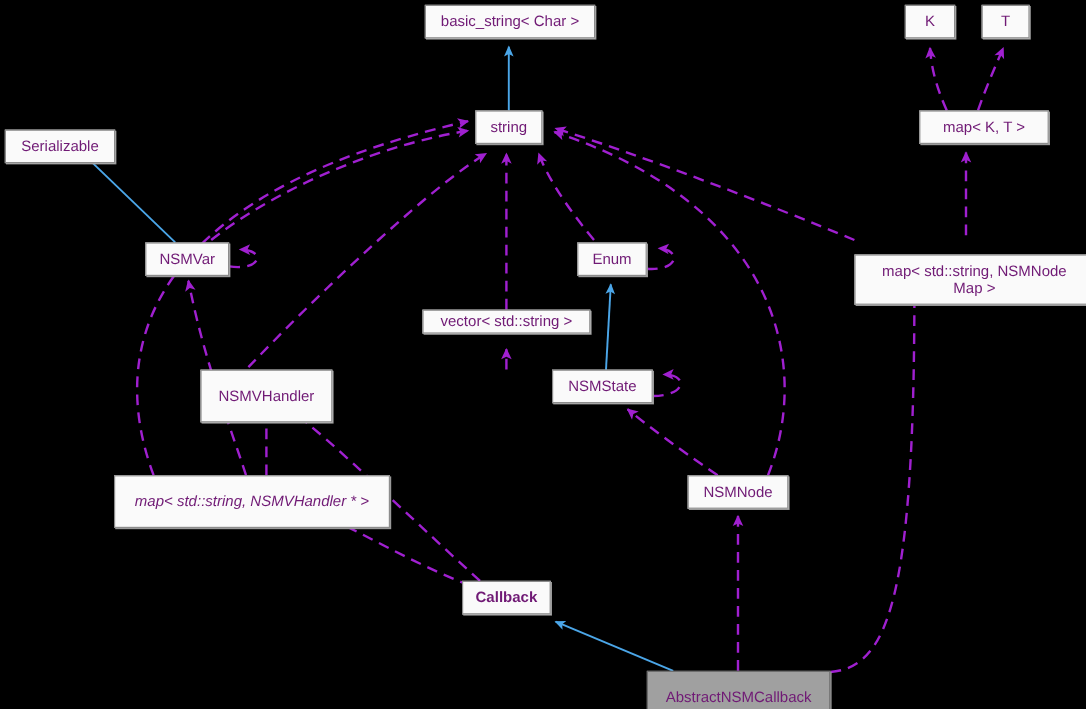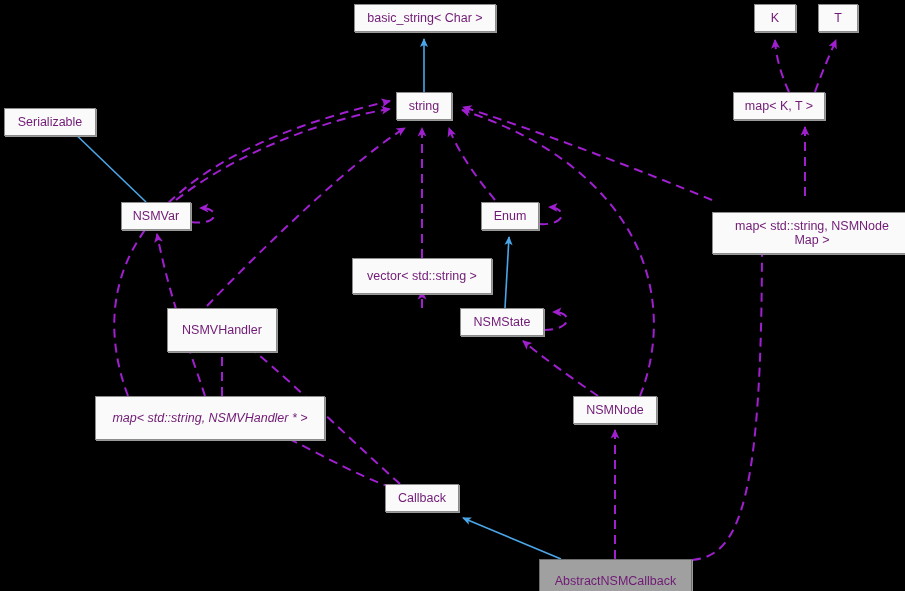--- a/index.html
+++ b/index.html
@@ -100,27 +100,27 @@
       <path d="M615,559 L615,430"></path>
       <path d="M692,560 C740,556 762,500 762,242"></path>
     </g>
   </svg>
 
   <div id="node-layer">
       <div class="node" style="left: 354px; top: 4px; width: 142px; height: 28px;">basic_string&lt; Char &gt;</div>
       <div class="node" style="left: 754px; top: 4px; width: 42px; height: 28px;">K</div>
       <div class="node" style="left: 818px; top: 4px; width: 40px; height: 28px;">T</div>
       <div class="node" style="left: 396px; top: 92px; width: 56px; height: 28px;">string</div>
-      <div class="node" style="left: 733px; top: 92px; width: 92px; height: 28px;">map&lt; K, T &gt;</div>
+      <div class="node" style="left: 766px; top: 92px; width: 108px; height: 28px;">map&lt; K, T &gt;</div>
       <div class="node" style="left: 4px; top: 92px; width: 92px; height: 28px; margin-top: 16px;">Serializable</div>
       <div class="node" style="left: 121px; top: 202px; width: 70px; height: 28px;">NSMVar</div>
       <div class="node" style="left: 481px; top: 202px; width: 58px; height: 28px;">Enum</div>
       <div class="node" style="left: 712px; top: 212px; width: 200px; height: 42px;">map&lt; std::string, NSMNode
 Map &gt;</div>
-      <div class="node" style="left: 352px; top: 258px; width: 140px; height: 36px;">vector&lt; std::string &gt;</div>
+      <div class="node" style="left: 352px; top: 258px; width: 140px; height: 20px;">vector&lt; std::string &gt;</div>
       <div class="node" style="left: 167px; top: 308px; width: 110px; height: 44px;">NSMVHandler</div>
       <div class="node" style="left: 460px; top: 308px; width: 84px; height: 28px;">NSMState</div>
       <div class="node" style="left: 95px; top: 396px; width: 230px; height: 44px; font-style: italic;">map&lt; std::string, NSMVHandler * &gt;</div>
       <div class="node" style="left: 573px; top: 396px; width: 84px; height: 28px;">NSMNode</div>
-      <div class="node" style="left: 385px; top: 484px; width: 74px; height: 28px;">Callback</div>
+      <div class="node" style="left: 385px; top: 484px; width: 74px; height: 28px; font-weight: bold;">Callback</div>
       <div class="node highlight" style="left: 539px; top: 559px; width: 153px; height: 44px;">AbstractNSMCallback</div>
     </div>
 </div>
 
 </body></html>

